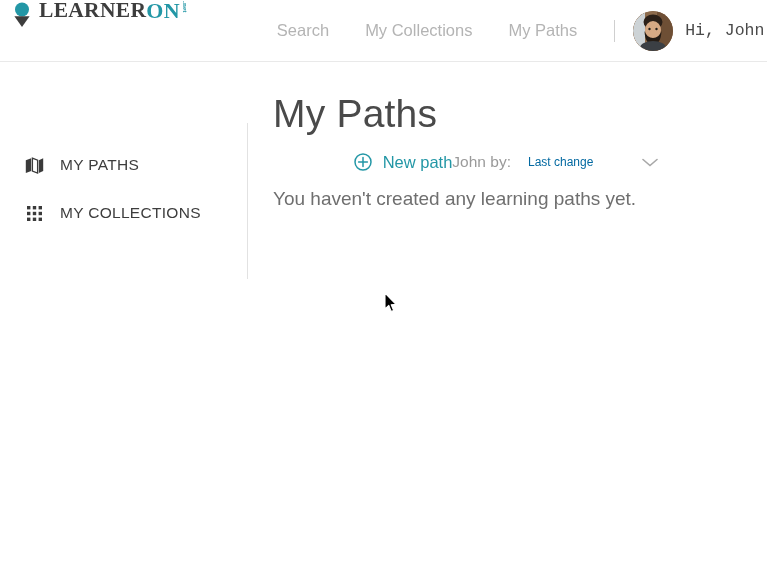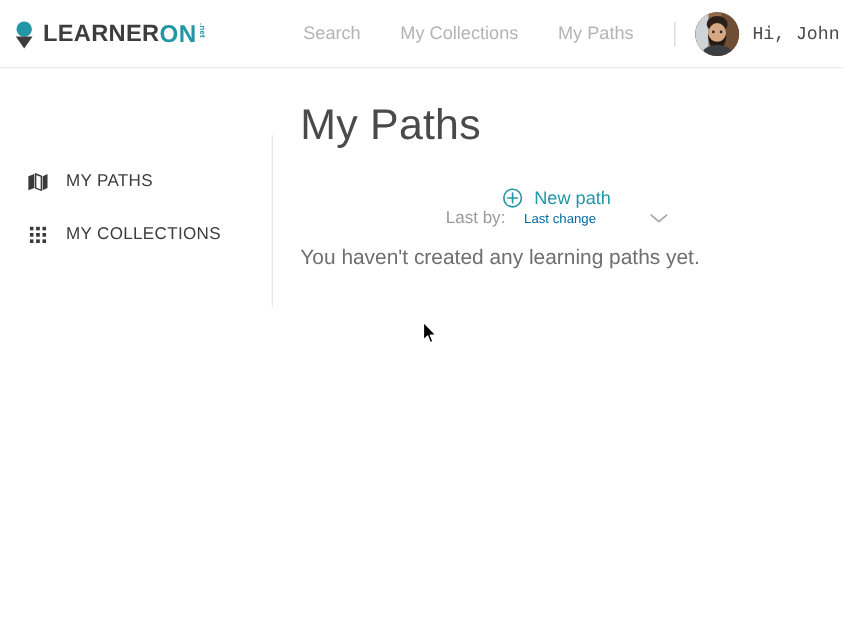--- a/index.html
+++ b/index.html
@@ -16,24 +16,24 @@
     position: relative;
     height: 62px;
     background: #ffffff;
     border-bottom: 1px solid #e9e9e9;
     display: flex;
     align-items: center;
   }
 
   .brand {
     display: flex;
-    align-items: center;
     margin-left: 12px;
     height: 100%;
     text-decoration: none;
+    font-family: Liberation Serif, serif;
   }
   .brand-pin {
     width: 20px; height: 28px;
     position: relative;
     margin-right: 7px;
     flex: none;
   }
   .brand-wordmark {
     display: flex;
     align-items: flex-start;
@@ -161,24 +161,23 @@
     font-weight: 300;
     color: #4a4a4a;
     margin: 0;
     letter-spacing: 0.2px;
     line-height: 1.05;
   }
 
   .toolbar {
     display: flex;
     align-items: center;
-    justify-content: space-between;
-    margin-top: 36px;
+    justify-content: center;
+    margin-top: 18px;
     padding-right: 28px;
-    flex-direction: column;
   }
   .new-path {
     display: flex;
     align-items: center;
     color: #2397a6;
     font-size: 16.5px;
     text-decoration: none;
     cursor: pointer;
   }
   .plus-icon {
@@ -323,21 +322,21 @@
         <span class="plus-icon">
           <svg width="18" height="18" viewBox="0 0 18 18">
             <circle cx="9" cy="9" r="8" fill="none" stroke="#2397a6" stroke-width="1.5"></circle>
             <path d="M9 4.6 L9 13.4 M4.6 9 L13.4 9" stroke="#2397a6" stroke-width="1.5" stroke-linecap="round"></path>
           </svg>
         </span>
         <span>New path</span>
       </a>
 
       <div class="sort-wrap">
-        <span class="sort-label">Last by:</span>
+        <span class="sort-label">John by:</span>
         <span class="sort-value">Last change</span>
         <span class="sort-caret">
           <svg width="16" height="9" viewBox="0 0 16 9">
             <path d="M1 1.5 L8 7.5 L15 1.5" fill="none" stroke="#a8a8a8" stroke-width="1.6" stroke-linecap="round"></path>
           </svg>
         </span>
       </div>
     </div>
 
     <div class="empty-msg">You haven't created any learning paths yet.</div>

